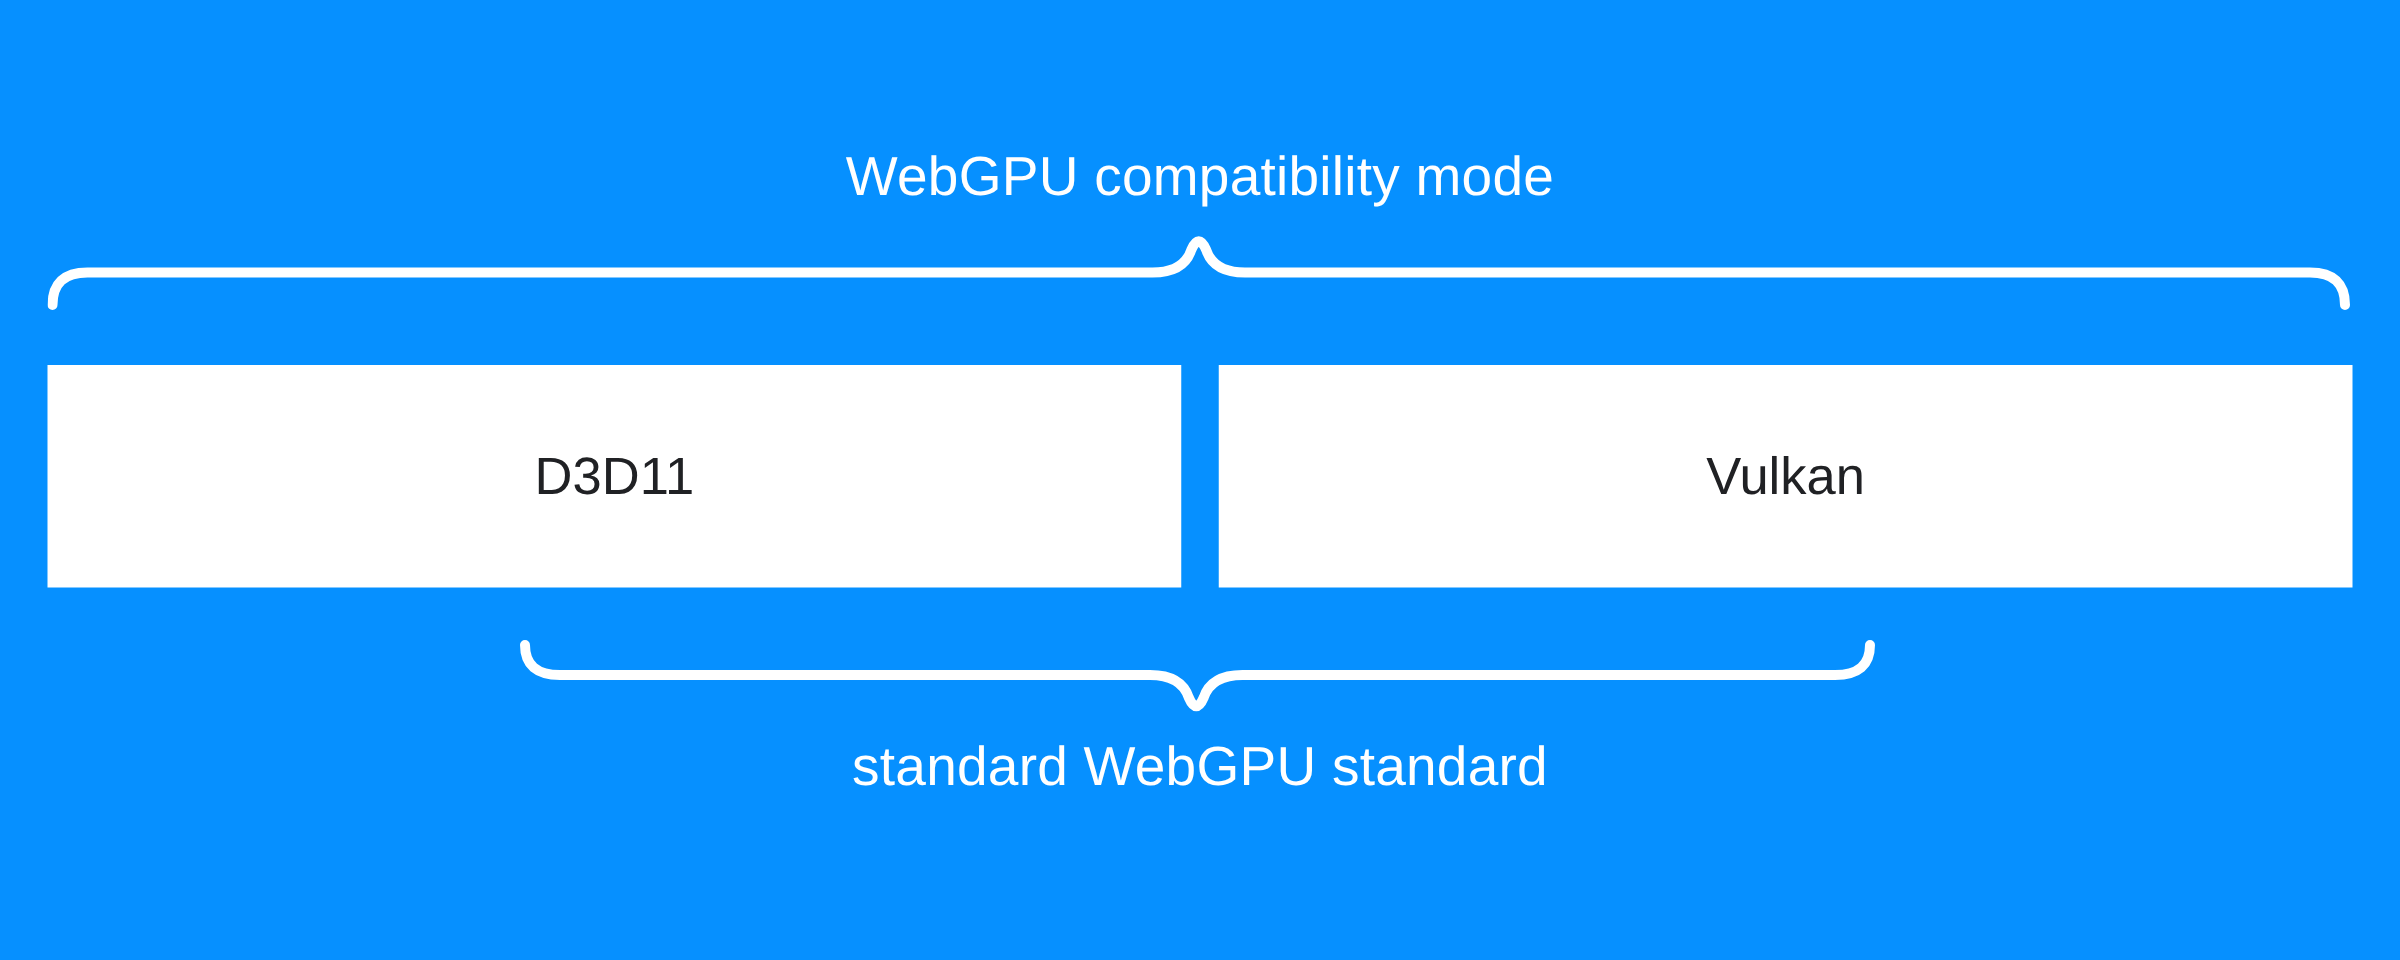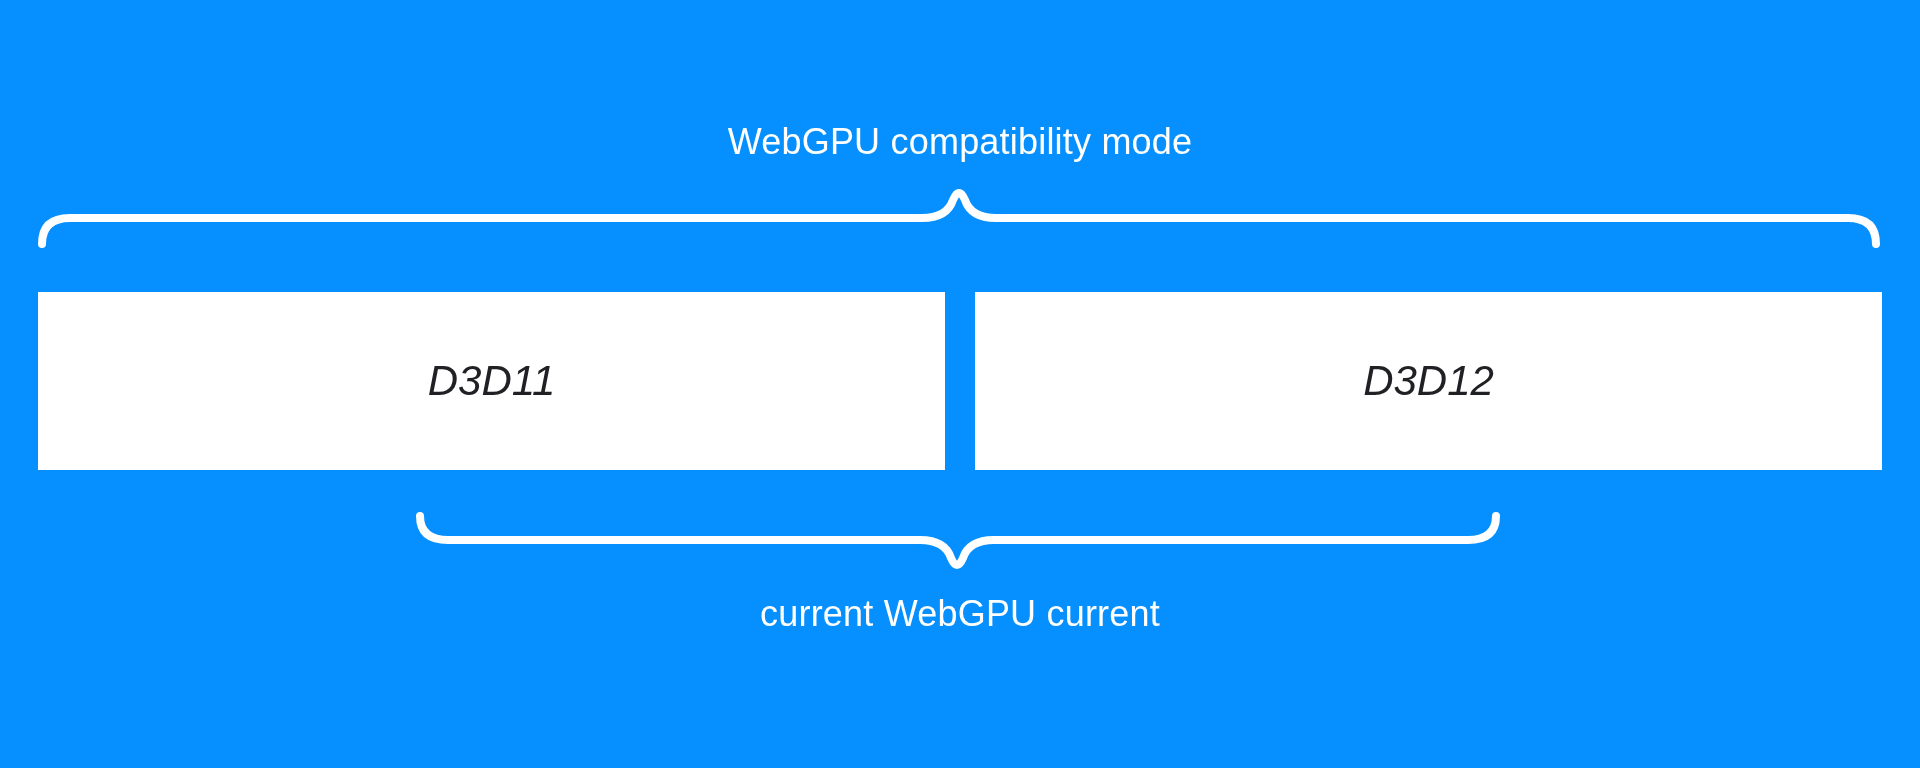--- a/index.html
+++ b/index.html
@@ -15,21 +15,21 @@
     font-family:"Liberation Sans","DejaVu Sans",sans-serif;
   }
   .canvas{
     position:relative;width:1920px;height:768px;
     background:var(--background);
   }
   .brace-label{
     position:absolute;left:0;width:100%;
     text-align:center;
     color:var(--label_text);
-    font-size:36px;line-height:44px;font-weight:400;
+    font-size:44px;line-height:44px;font-weight:400;
     letter-spacing:0.2px;
     white-space:nowrap;
   }
   .title{top:120px;}
   .subtitle{top:592px;}
   .brace{position:absolute;display:block;}
   .brace path{
     fill:none;
     stroke:var(--brace_color);
     stroke-width:8;
@@ -45,21 +45,20 @@
   }
   .api-box{
     flex:1 1 0;
     background:var(--box_bg);
     display:flex;align-items:center;justify-content:center;
   }
   .api-box span{
     color:var(--box_text);
     font-size:42px;line-height:42px;font-weight:400;
     white-space:nowrap;
-    font-style:italic;
   }
 </style>
 </head>
 <body>
 
 <div class="canvas">
 
   <div class="brace-label title">WebGPU compatibility mode</div>
 
   <svg class="brace brace-top" width="1842" height="62" viewBox="0 0 1842 62" aria-hidden="true">
@@ -72,31 +71,31 @@
              Q 933 32 958 32
              L 1810 32
              Q 1838 32 1838 58"></path>
   </svg>
 
   <div class="boxes-row">
     <div class="api-box">
       <span>D3D11</span>
     </div>
     <div class="api-box">
-      <span>D3D12</span>
+      <span>Vulkan</span>
     </div>
   </div>
 
   <svg class="brace brace-bottom" width="1088" height="60" viewBox="0 0 1088 60" aria-hidden="true">
     <path d="M 6 4
              Q 6 28 34 28
              L 506 28
              Q 531 28 537 46
              Q 540 53 543 53
              Q 546 53 549 46
              Q 555 28 580 28
              L 1054 28
              Q 1082 28 1082 4"></path>
   </svg>
 
-  <div class="brace-label subtitle">current WebGPU current</div>
+  <div class="brace-label subtitle">standard WebGPU standard</div>
 
 </div>
 
 </body></html>

